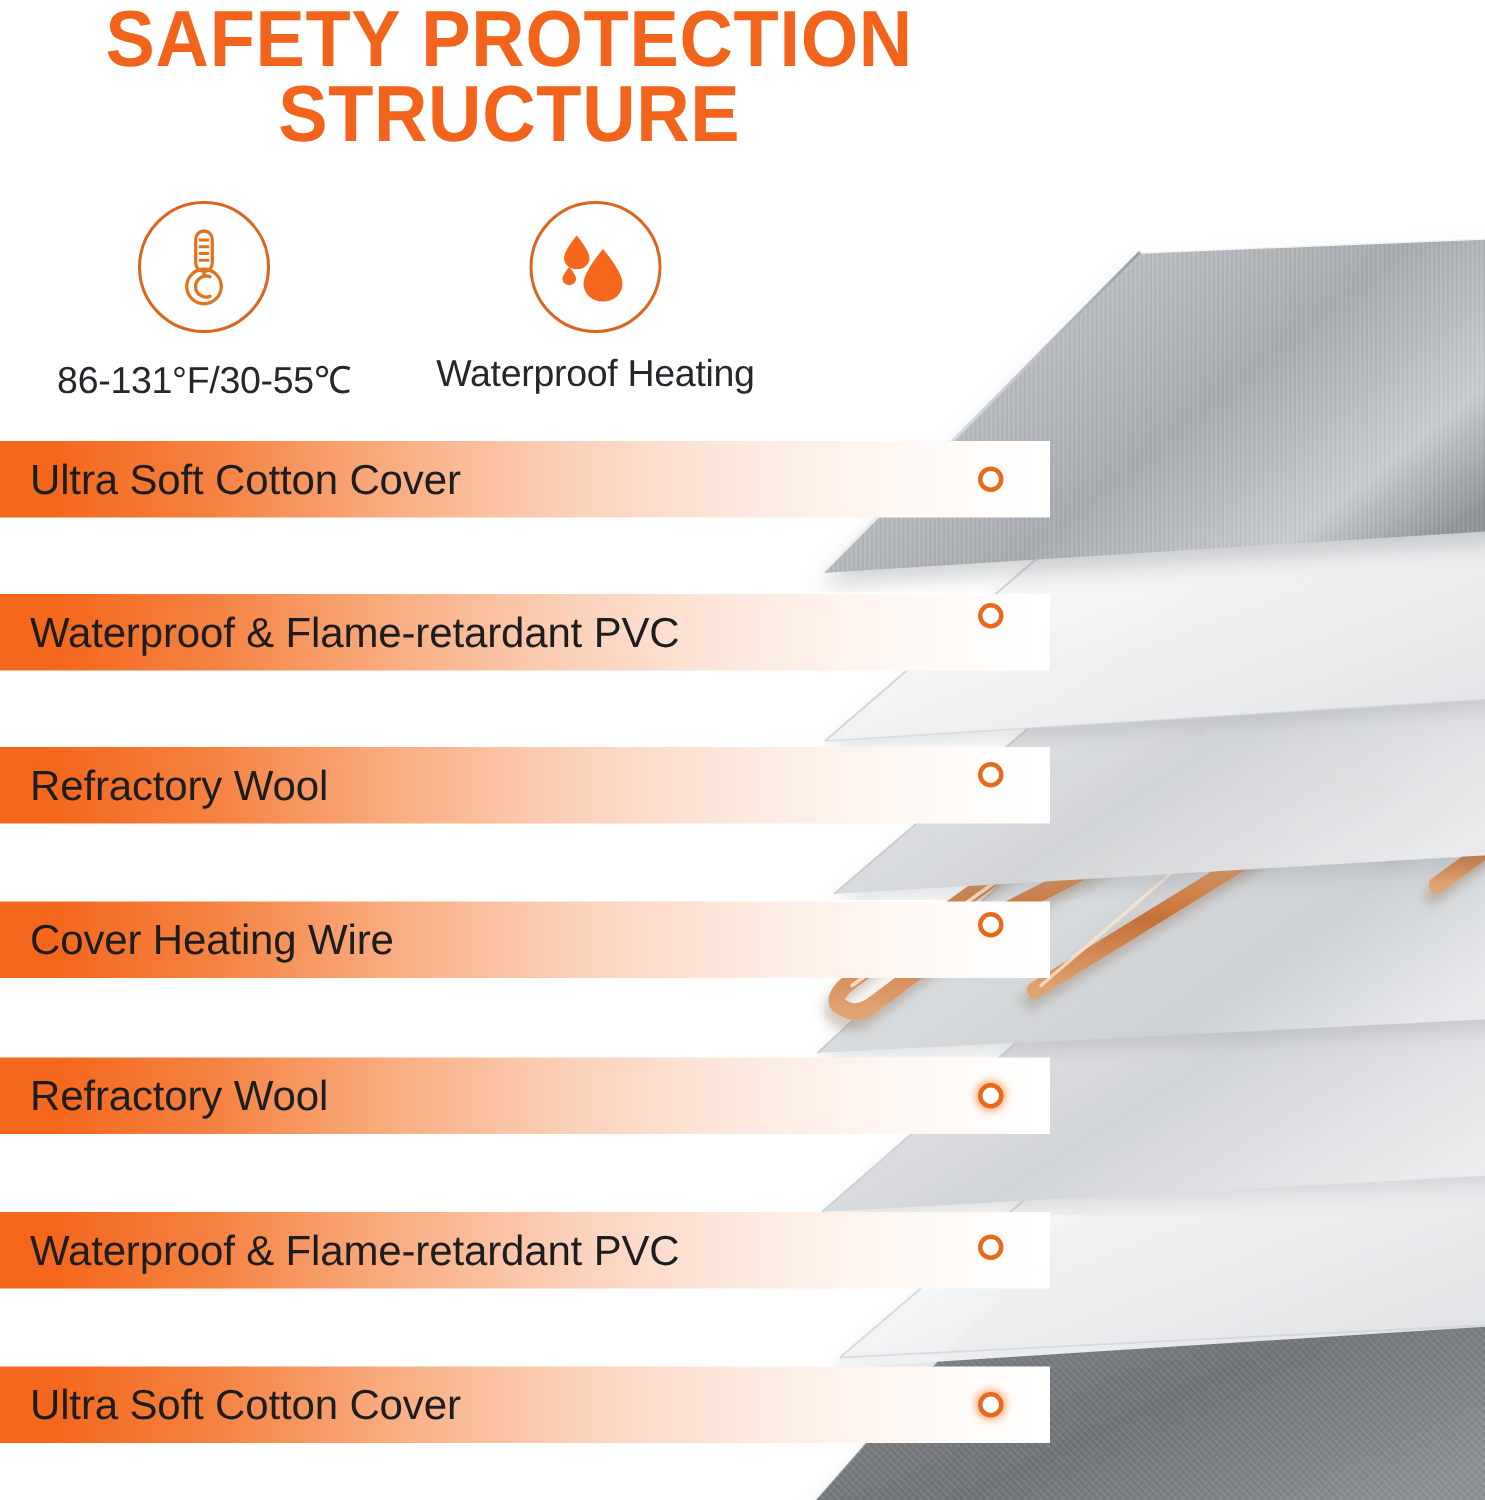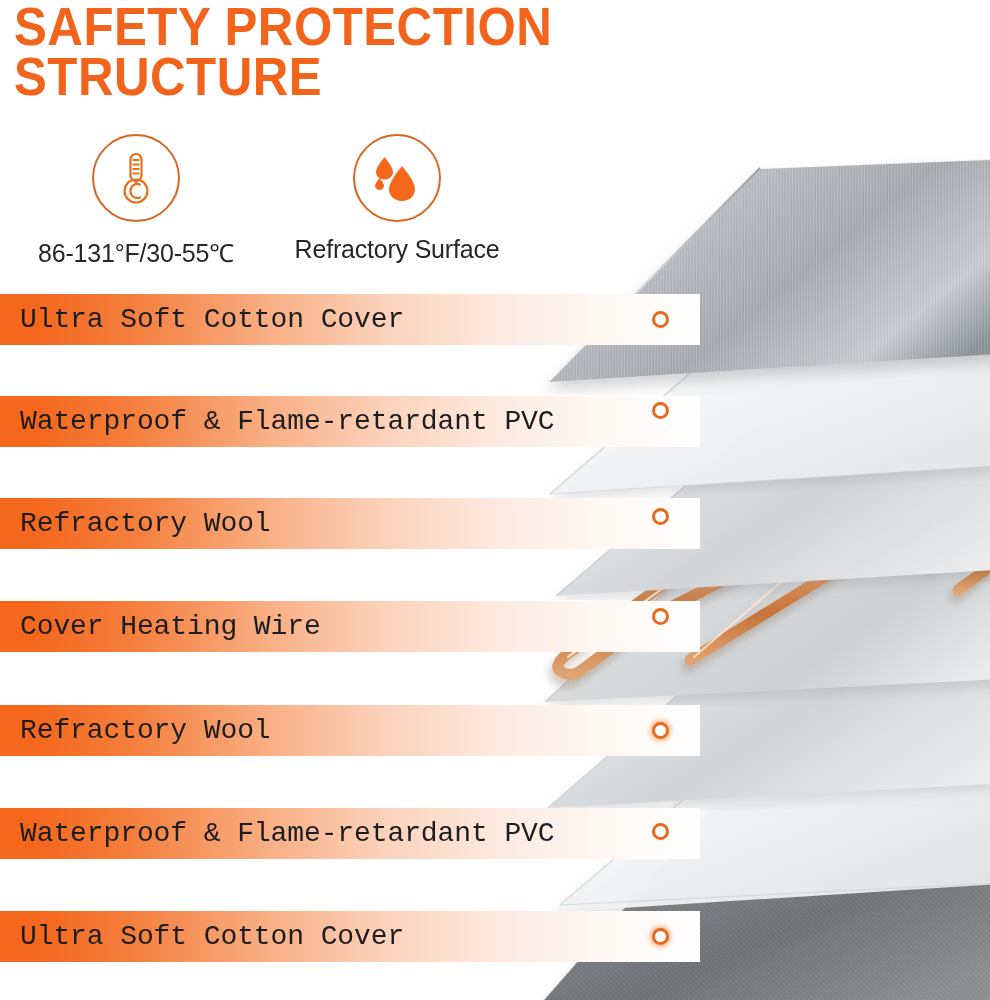--- a/index.html
+++ b/index.html
@@ -10,20 +10,21 @@
     background: #ffffff;
     font-family: "Liberation Sans", sans-serif;
     overflow: hidden;
   }
   #stage {
     position: relative;
     width: 990px;
     height: 1000px;
     background: #ffffff;
     overflow: hidden;
+    text-align: center;
   }
 
   
   #title {
     position: absolute;
     left: 14px;
     top: 2px;
     width: 700px;
     color: #F2631C;
     font-family: "Liberation Sans", sans-serif;
@@ -83,21 +84,20 @@
                 #F4671C 0%,
                 #F4671C 5%,
                 #F58140 20%,
                 #F9AE83 38%,
                 #FBD2BB 55%,
                 #FDEBE1 72%,
                 #FEF8F4 86%,
                 #ffffff 100%);
     display: flex;
     align-items: center;
-    font-family: Liberation Mono, monospace;
   }
   .layer-label {
     font-size: 28px;
     color: #1d1d20;
     padding-left: 20px;
     white-space: nowrap;
     letter-spacing: -0.1px;
   }
 
   
@@ -320,21 +320,21 @@
       <div class="feature-ring">
         <svg width="56" height="56" viewBox="0 0 56 56">
 
           <path d="M33 16 C33 16 46 31 46 39 C46 46 40.5 51 33 51 C25.5 51 20 46 20 39 C20 31 33 16 33 16 Z" fill="#F4671C"></path>
 
           <path d="M15.5 7 C15.5 7 24 17 24 22 C24 26.4 20.2 29.5 15.5 29.5 C10.8 29.5 7 26.4 7 22 C7 17 15.5 7 15.5 7 Z" fill="#F4671C"></path>
 
           <path d="M10.5 28 C10.5 28 15 33 15 35.8 C15 38.3 13 40 10.5 40 C8 40 6 38.3 6 35.8 C6 33 10.5 28 10.5 28 Z" fill="#F4671C"></path>
         </svg>
       </div>
-      <div class="feature-label">Refractory Surface</div>
+      <div class="feature-label">Waterproof Heating</div>
     </div>
 
   </div>
 
   <div class="layer-bar" style="top:294px">
     <span class="layer-label">Ultra Soft Cotton Cover</span>
   </div>
   <div class="layer-bar" style="top:396px">
     <span class="layer-label">Waterproof &amp; Flame-retardant PVC</span>
   </div>

